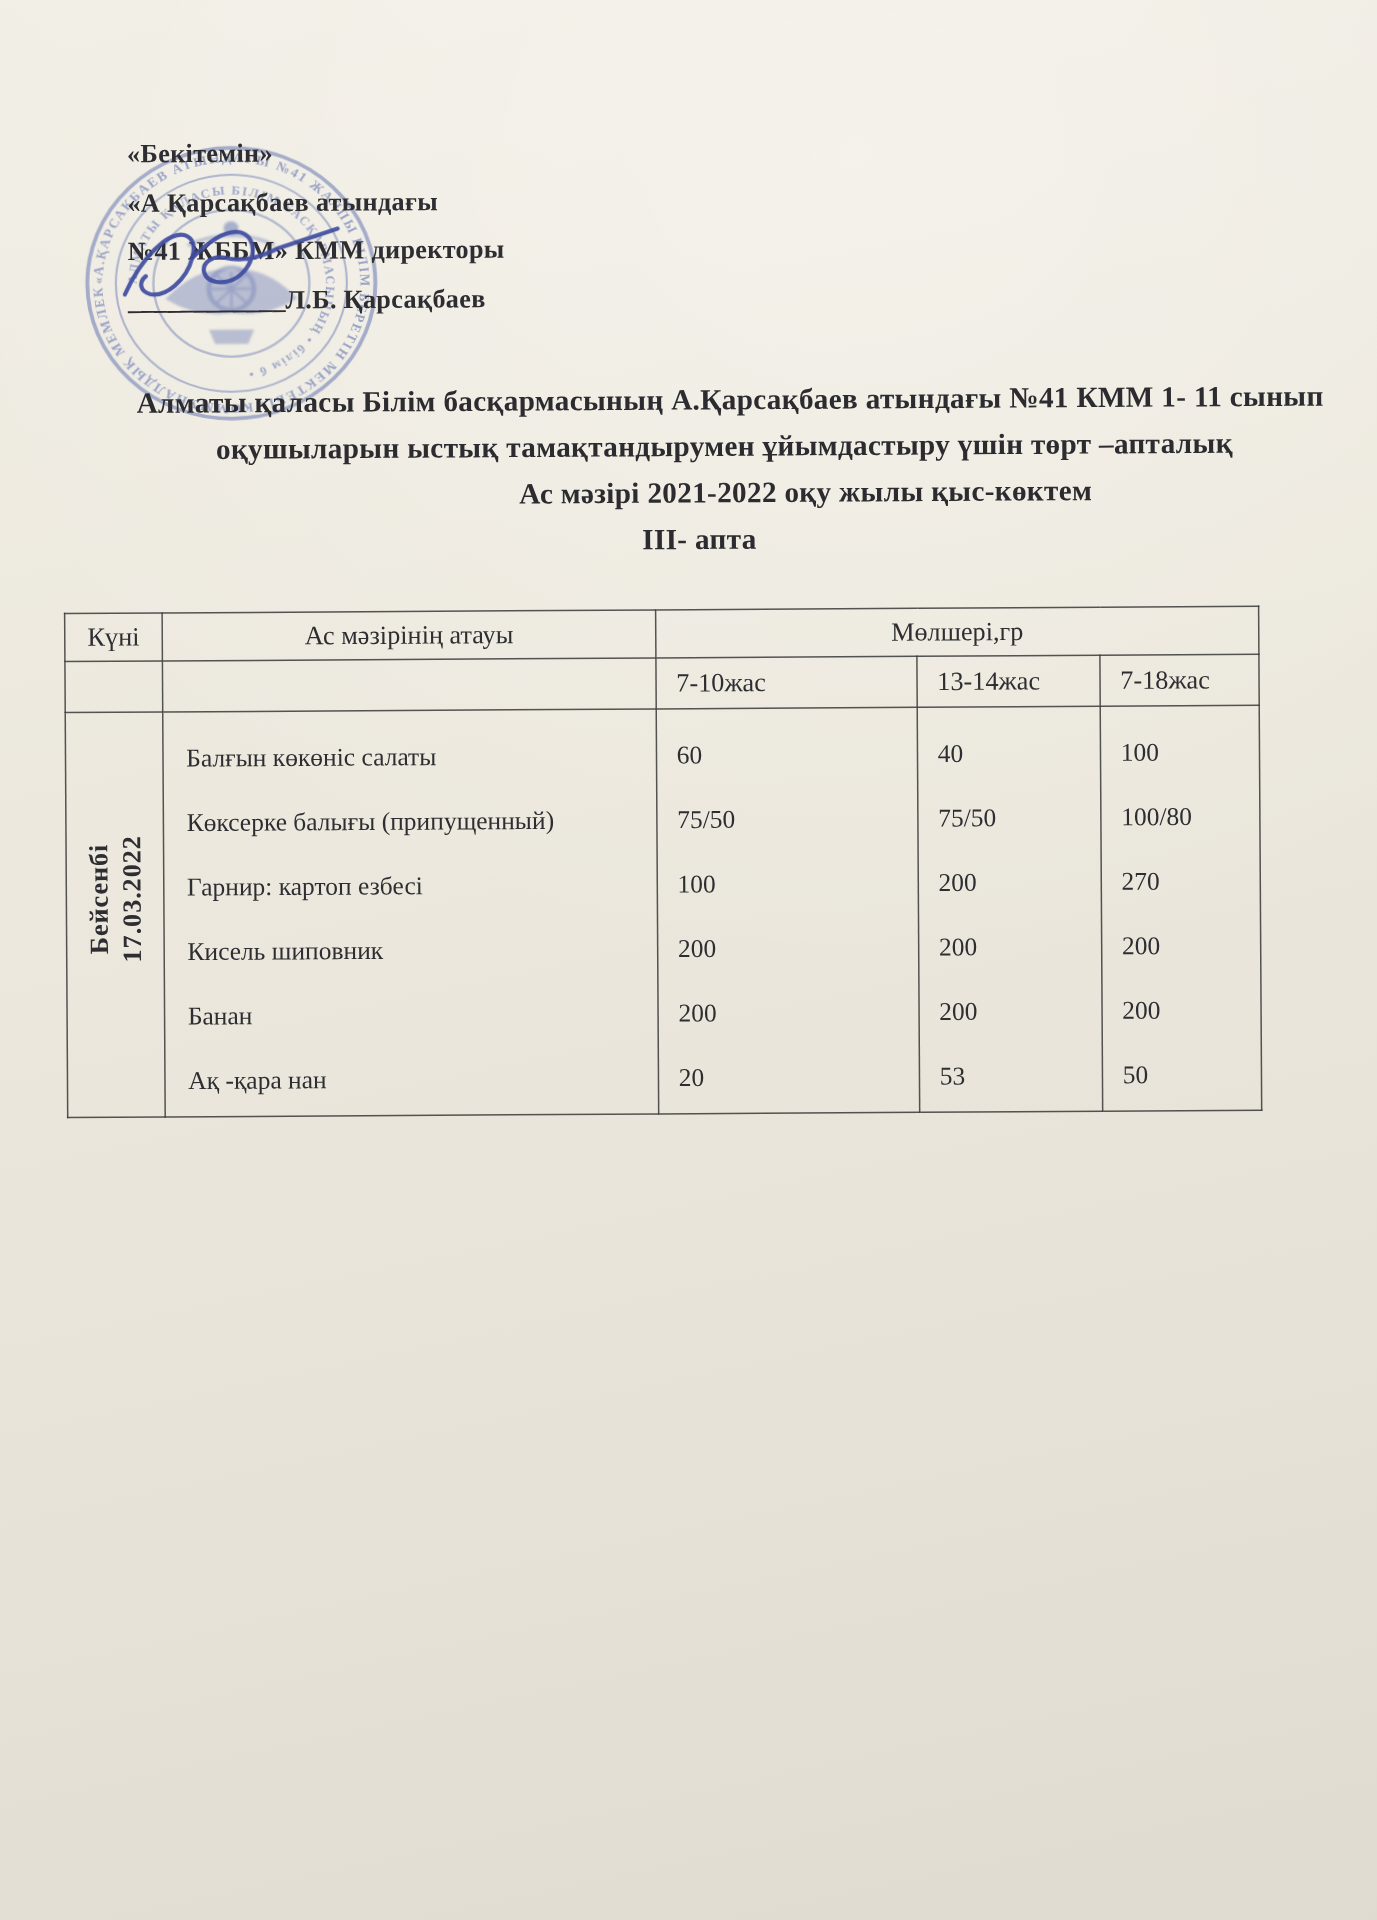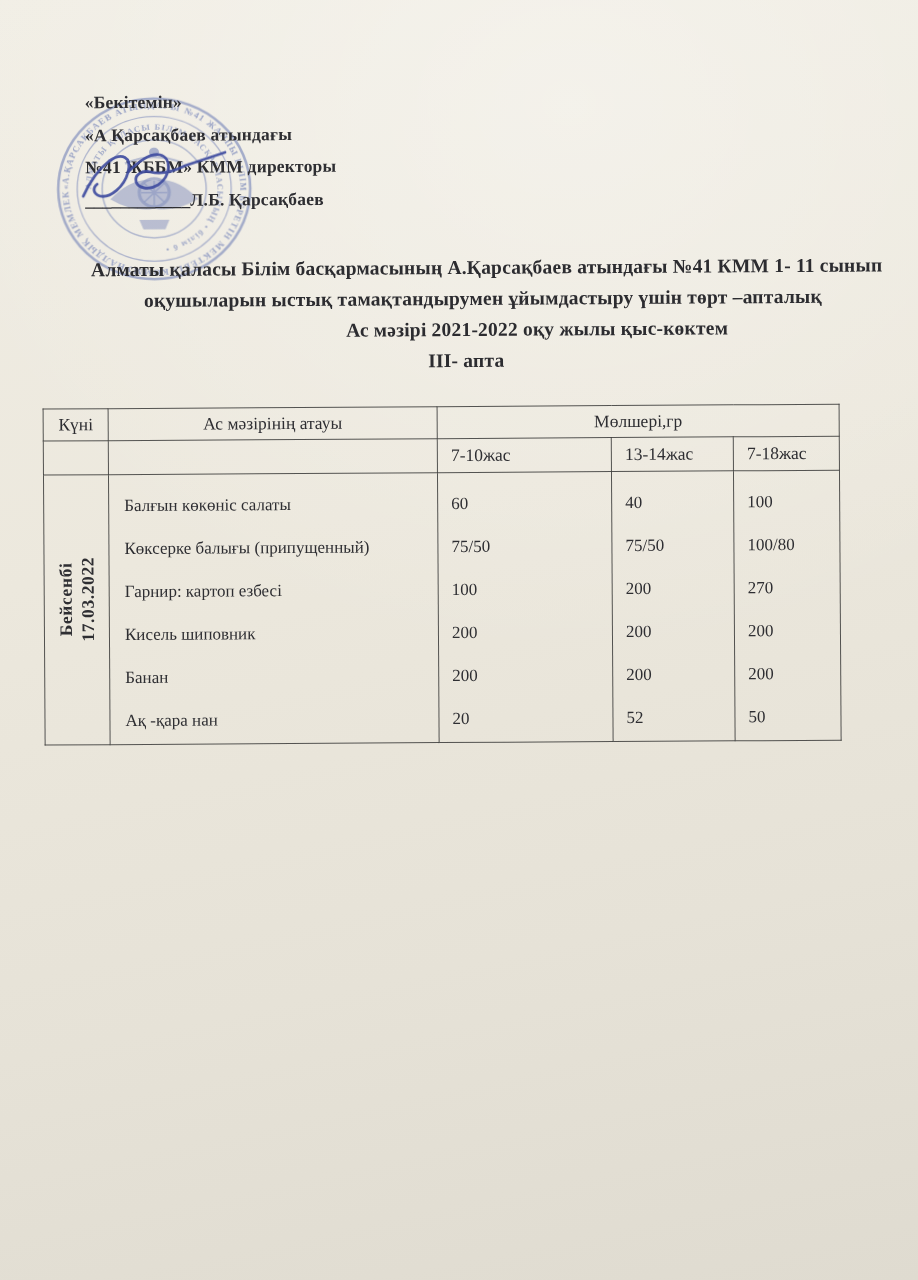--- a/index.html
+++ b/index.html
@@ -172,21 +172,21 @@
               <div class="ln">20</div>
             </div>
           </td>
           <td class="cell-lines">
             <div class="lines vals">
               <div class="ln">40</div>
               <div class="ln">75/50</div>
               <div class="ln">200</div>
               <div class="ln">200</div>
               <div class="ln">200</div>
-              <div class="ln">52</div>
+              <div class="ln">53</div>
             </div>
           </td>
           <td class="cell-lines">
             <div class="lines vals">
               <div class="ln">100</div>
               <div class="ln">100/80</div>
               <div class="ln">270</div>
               <div class="ln">200</div>
               <div class="ln">200</div>
               <div class="ln">50</div>

